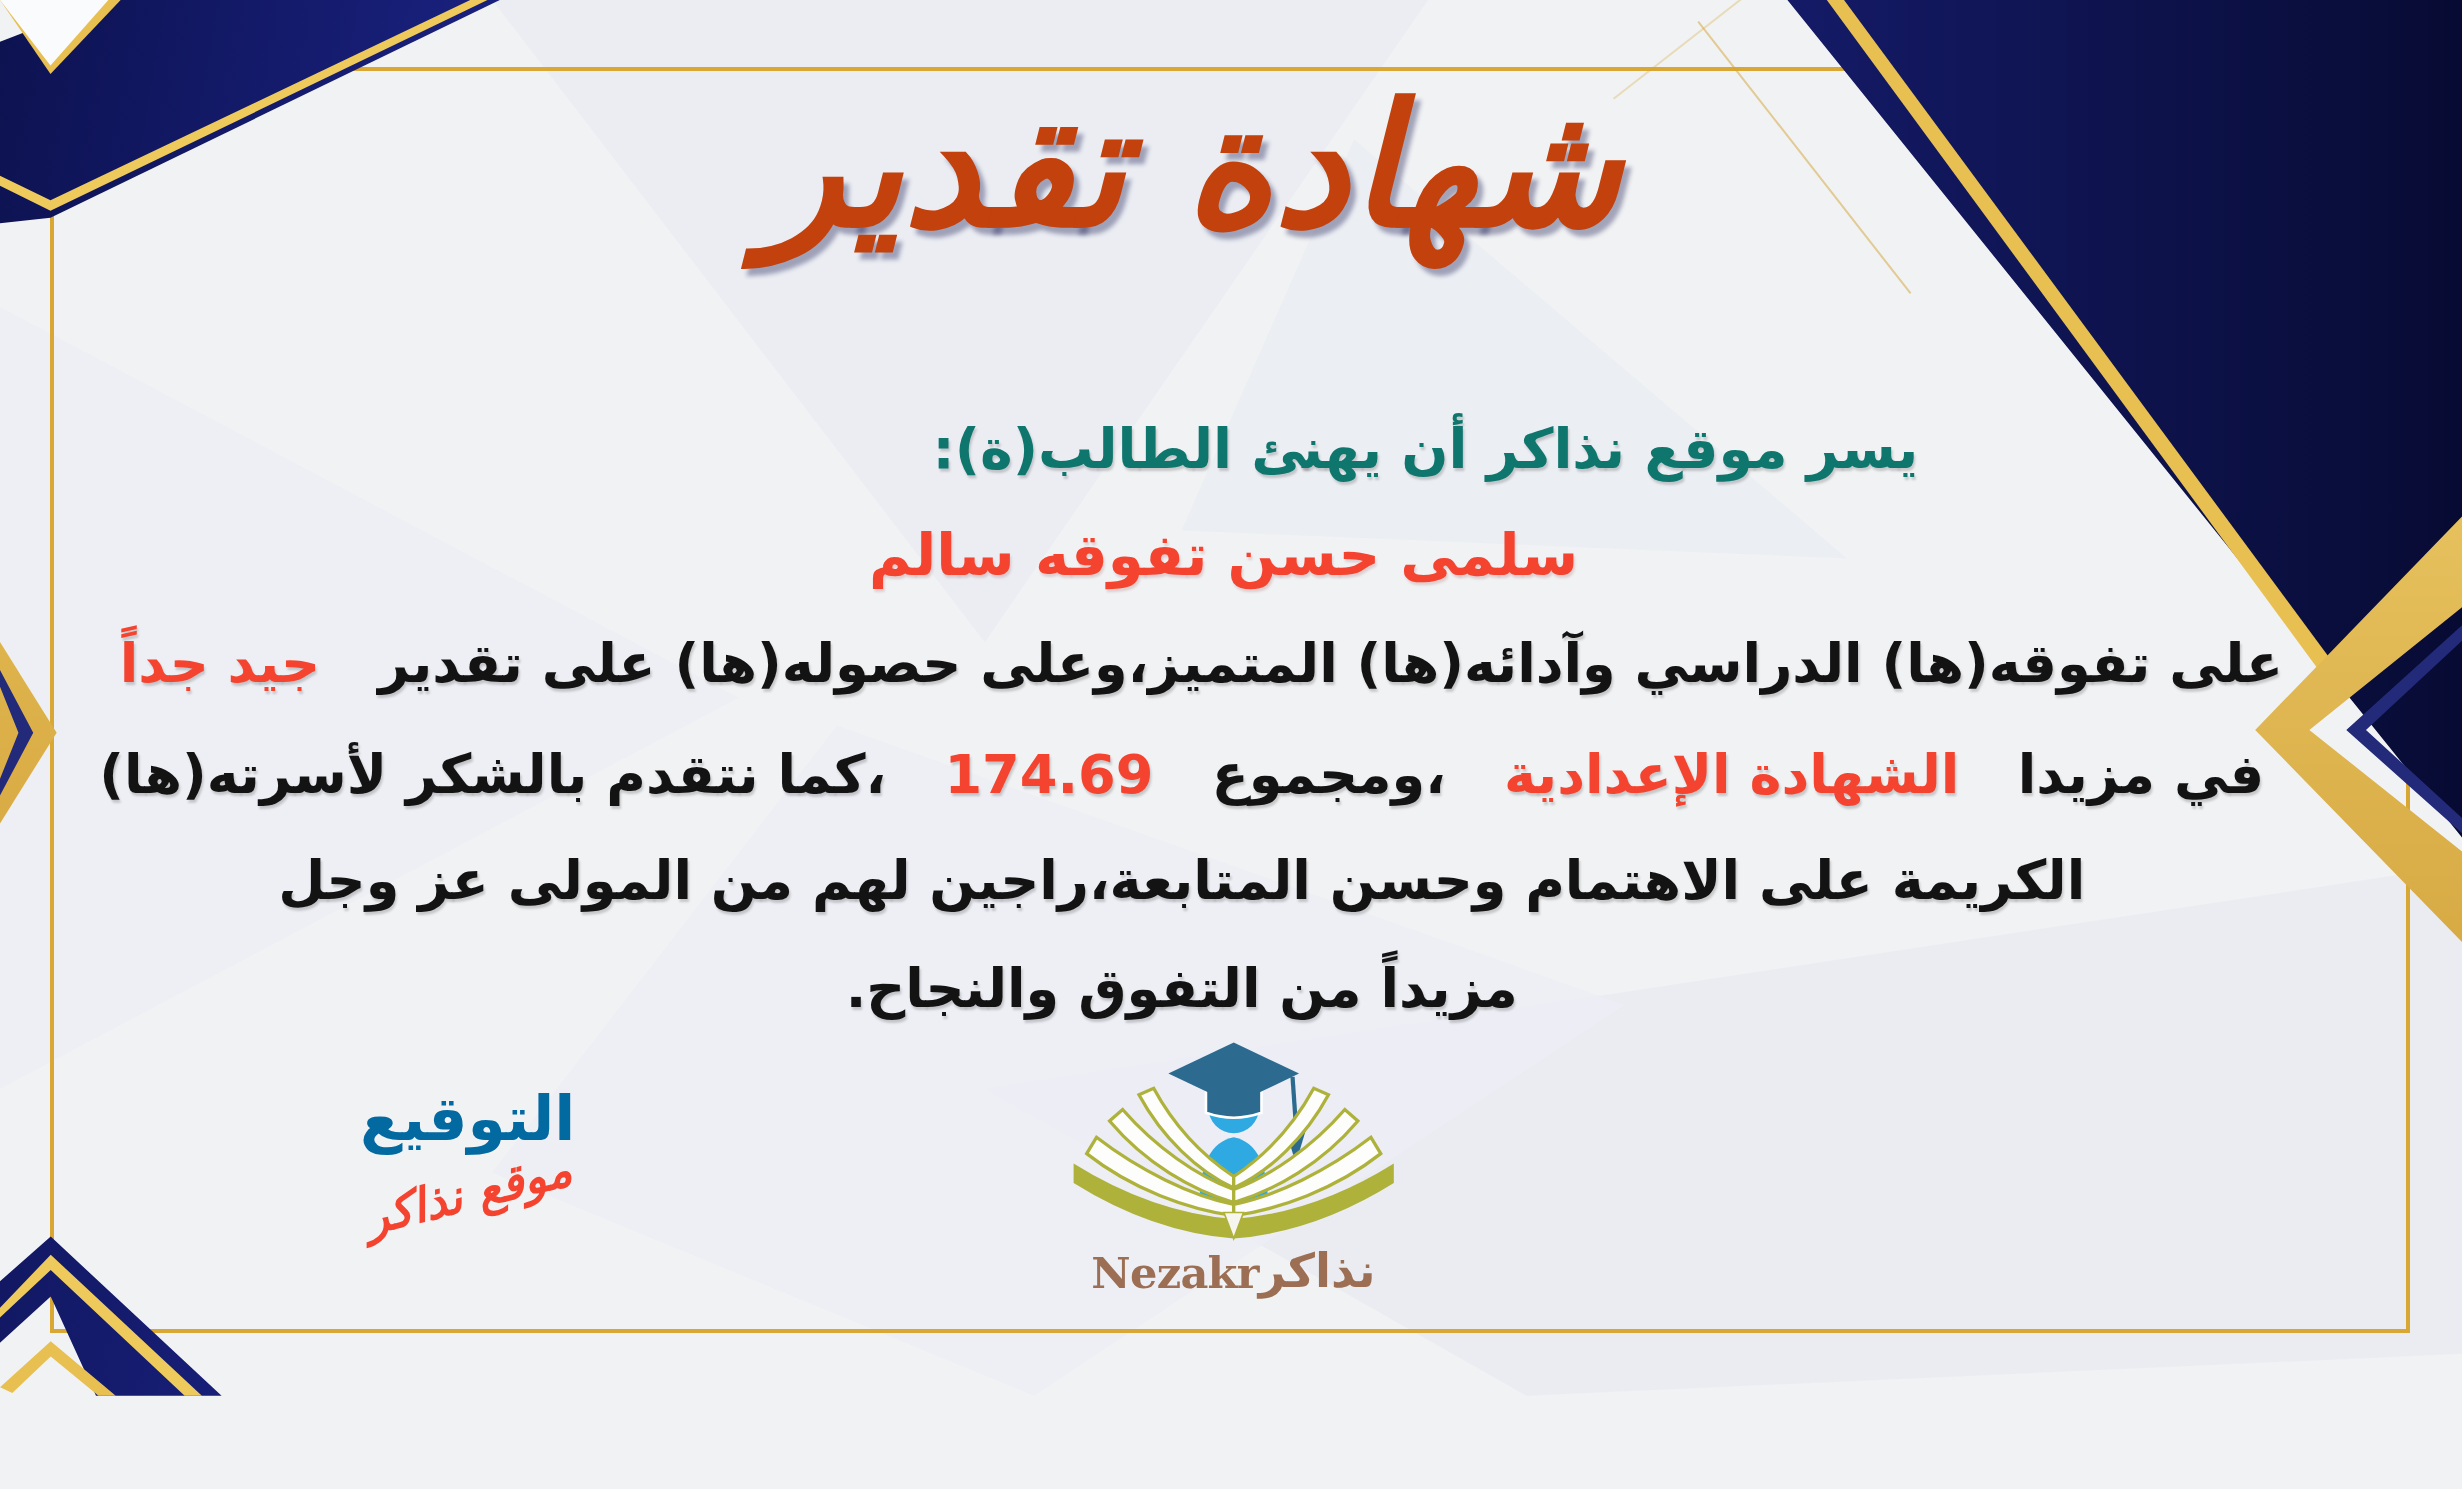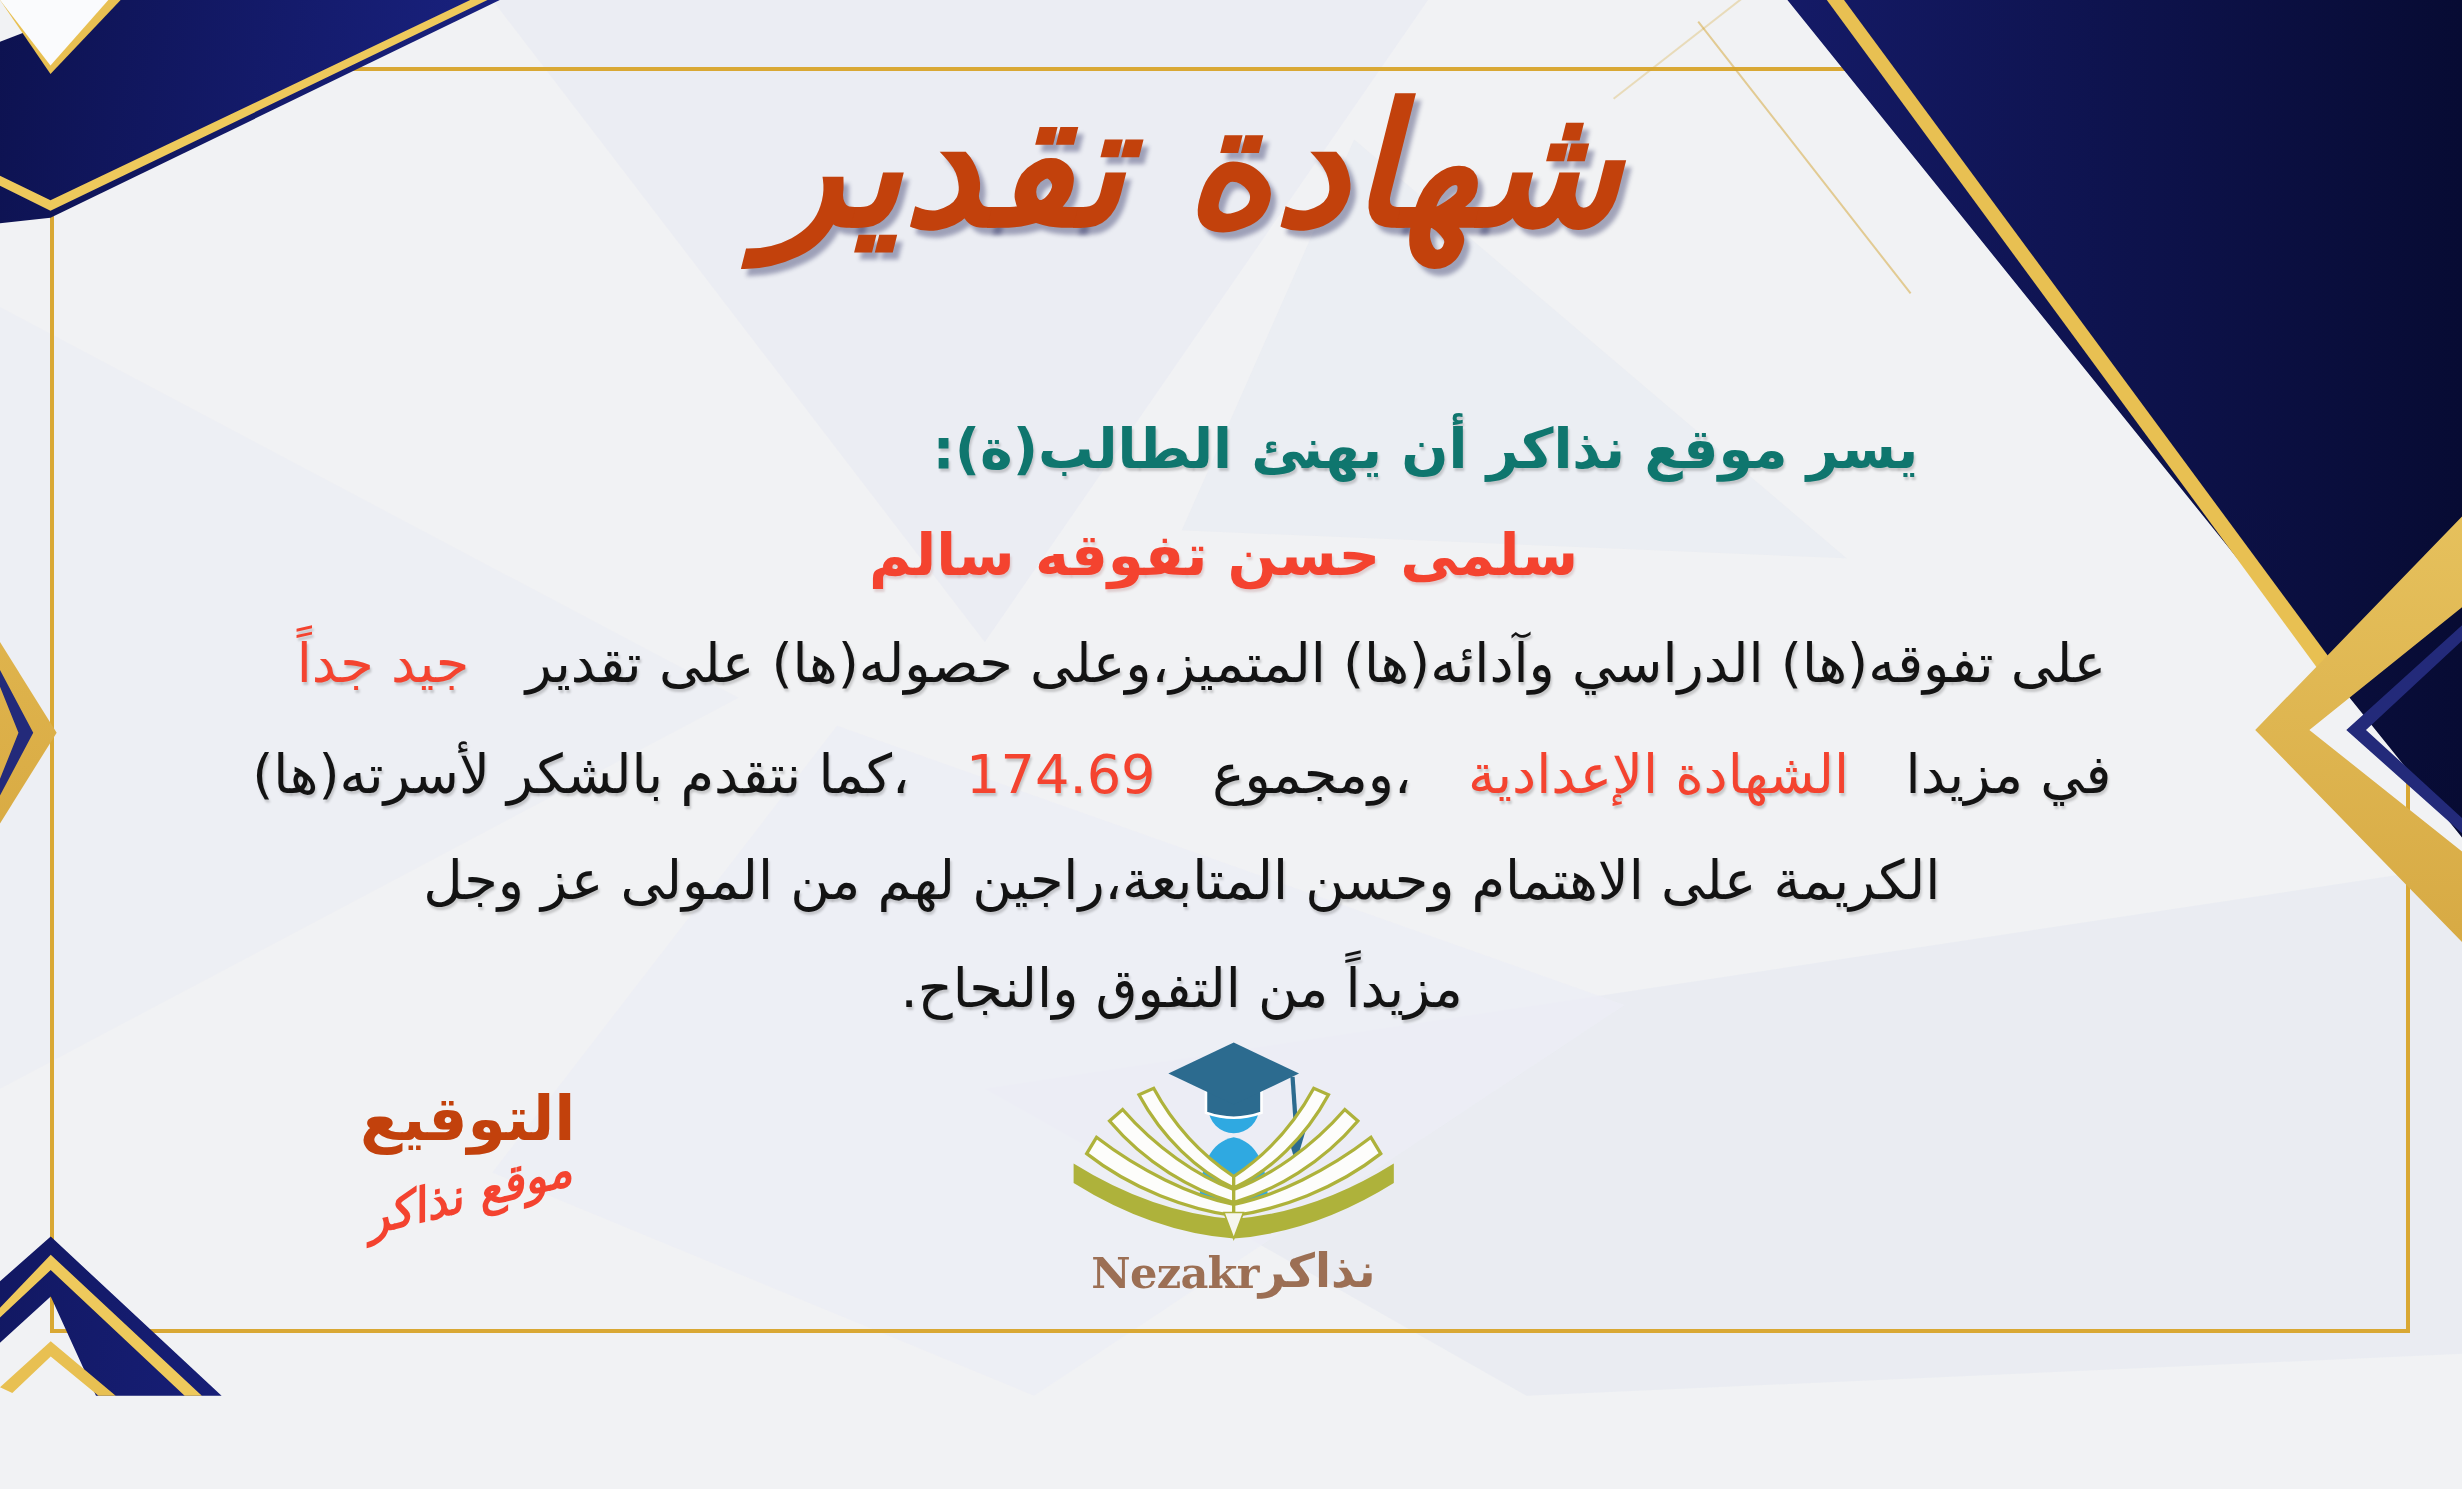--- a/index.html
+++ b/index.html
@@ -47,26 +47,26 @@
   .l-wedge-line{background:#232a7a;
            clip-path:polygon(0 48%,1.35% 52.5%,0 57%,0 55.8%,0.75% 52.5%,0 49.2%);}
   
   .t{position:absolute;width:100%;text-align:center;z-index:3;direction:rtl;}
   .title{left:0;width:96.8%;top:5.2%;font-size:6.9vw;font-weight:bold;font-style:italic;
          color:#c2410c;text-shadow:0.22vw 0.3vw 0.18vw rgba(35,38,90,.38);line-height:1.1;}
   .intro{left:15.8%;width:84.2%;top:29.9%;font-size:2.25vw;font-weight:700;color:#0f766e;
          text-shadow:0.06vw 0.12vw 0.1vw rgba(0,0,0,.18);}
   .name{left:0;width:99.4%;top:37.3%;font-size:2.35vw;font-weight:700;color:#f4432f;
         text-shadow:0.06vw 0.12vw 0.1vw rgba(120,0,0,.15);}
-  .para{left:0;width:96%;font-size:2.2vw;font-weight:400;color:#131313;
+  .para{left:0;width:96%;font-size:2.2vw;font-weight:700;color:#131313;
         text-shadow:0.06vw 0.12vw 0.1vw rgba(0,0,0,.18);}
   .l1{top:45.3%;} .l2{top:53.2%;} .l3{top:60.8%;} .l4{top:68.6%;}
   .red{color:#f4432f;}
   .blank{margin:0 1.6vw;}
-  .sig-label{left:10%;width:18%;top:77.6%;font-size:2.5vw;font-weight:700;color:#c2410c;}
+  .sig-label{left:10%;width:18%;top:77.6%;font-size:2.5vw;font-weight:700;color:#0369a1;}
   .sig-value{left:11%;width:16%;top:83.6%;font-size:1.9vw;font-weight:600;font-style:italic;
              color:#f4432f;transform:rotate(-14deg);}
   
   .logo{position:absolute;left:42.8%;width:14.6%;top:74.2%;z-index:3;text-align:center;}
   .logo svg{width:100%;display:block;}
   .logo-text{display:flex;justify-content:center;align-items:flex-end;direction:ltr;margin-top:-2%;}
   .logo-latin{font-family:"DejaVu Serif",serif;font-weight:bold;font-size:1.75vw;color:#9c6f54;letter-spacing:-0.03vw;}
   .logo-ar{font-family:"DejaVu Sans",sans-serif;font-weight:bold;font-size:1.9vw;color:#9c6f54;}
 </style>
 </head>

